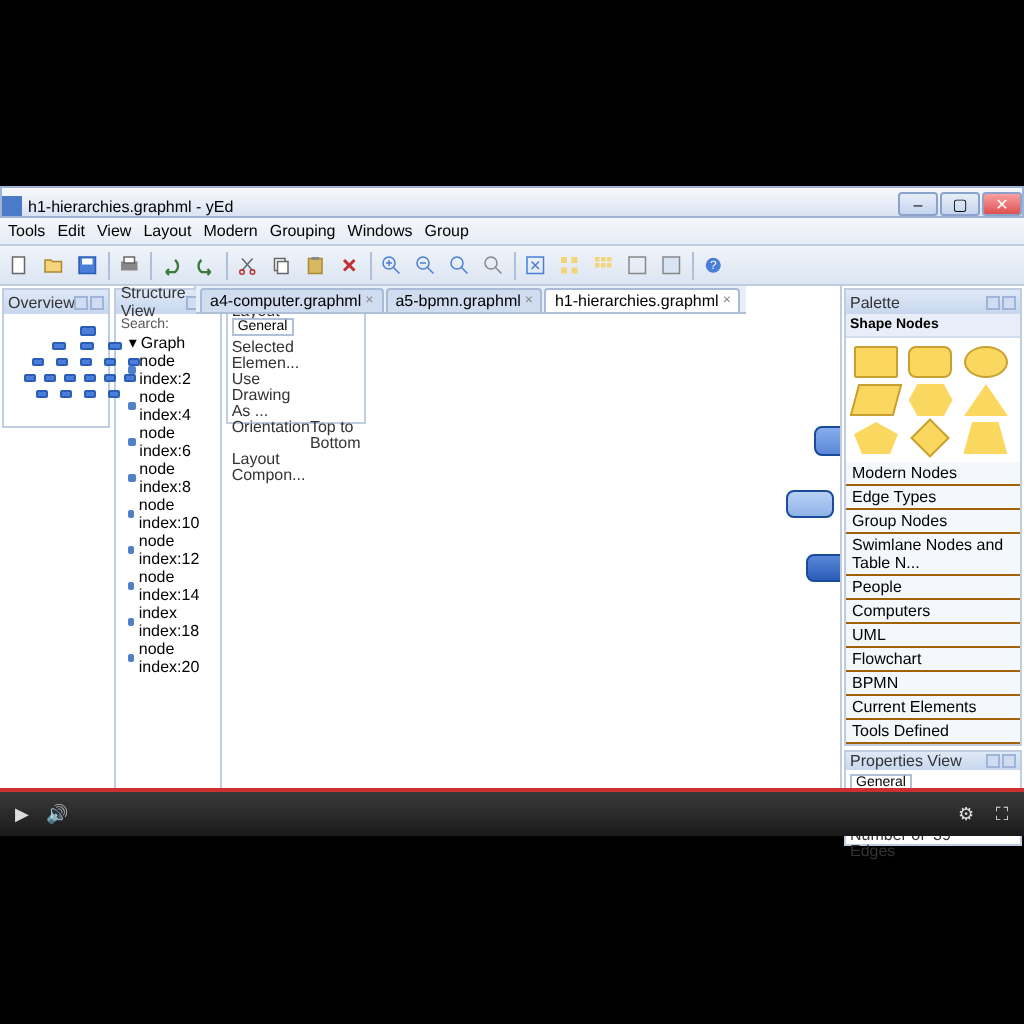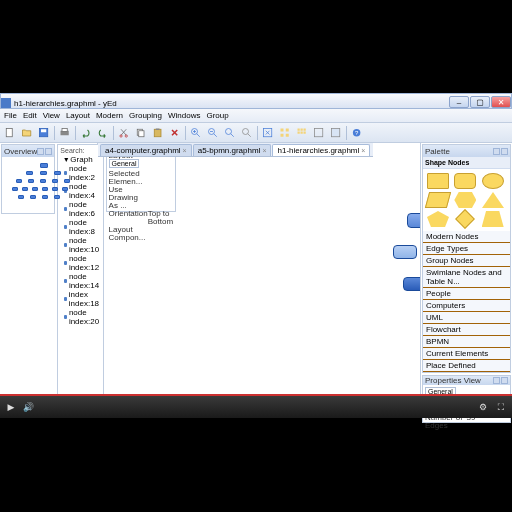--- a/index.html
+++ b/index.html
@@ -82,21 +82,21 @@
     <div class="icon"></div>
     <div class="txt">h1-hierarchies.graphml - yEd</div>
     <div class="winbtns">
       <div class="winbtn">–</div>
       <div class="winbtn">▢</div>
       <div class="winbtn close">✕</div>
     </div>
   </div>
 
   <div class="menubar">
-    <span>File</span>
+    <span>Tools</span>
     <span>Edit</span>
     <span>View</span>
     <span>Layout</span>
     <span>Modern</span>
     <span>Grouping</span>
     <span>Windows</span>
     <span>Group</span>
   </div>
 
   <div class="toolbar">
@@ -258,20 +258,27 @@
           <div class="ov-node" style="top:30px;left:50px;width:6px;height:4px"></div>
           <div class="ov-node" style="top:30px;left:60px;width:6px;height:4px"></div>
           <div class="ov-node" style="top:38px;left:16px;width:6px;height:4px"></div>
           <div class="ov-node" style="top:38px;left:28px;width:6px;height:4px"></div>
           <div class="ov-node" style="top:38px;left:40px;width:6px;height:4px"></div>
           <div class="ov-node" style="top:38px;left:52px;width:6px;height:4px"></div>
         </div>
       </div>
 
       <div class="panel structure">
+        <div class="panel-hdr">
+          <span>Structure View</span>
+          <div class="mini">
+              <div></div>
+              <div></div>
+            </div>
+        </div>
         <div class="struct-body">
           <div class="search">Search:</div>
           <div class="tree">
             <div class="tree-item">
                 <span>▾</span>
                 <span>Graph</span>
               </div>
             <div class="tree-item">
                 <div class="bullet"></div>
                 <span>node index:2</span>
@@ -423,21 +430,21 @@
           <div>Modern Nodes</div>
           <div>Edge Types</div>
           <div>Group Nodes</div>
           <div>Swimlane Nodes and Table N...</div>
           <div>People</div>
           <div>Computers</div>
           <div>UML</div>
           <div>Flowchart</div>
           <div>BPMN</div>
           <div>Current Elements</div>
-          <div>Place Defined</div>
+          <div>Tools Defined</div>
         </div>
       </div>
       <div class="panel stats">
         <div class="panel-hdr">
           <span>Properties View</span>
           <div class="mini">
               <div></div>
               <div></div>
             </div>
         </div>

